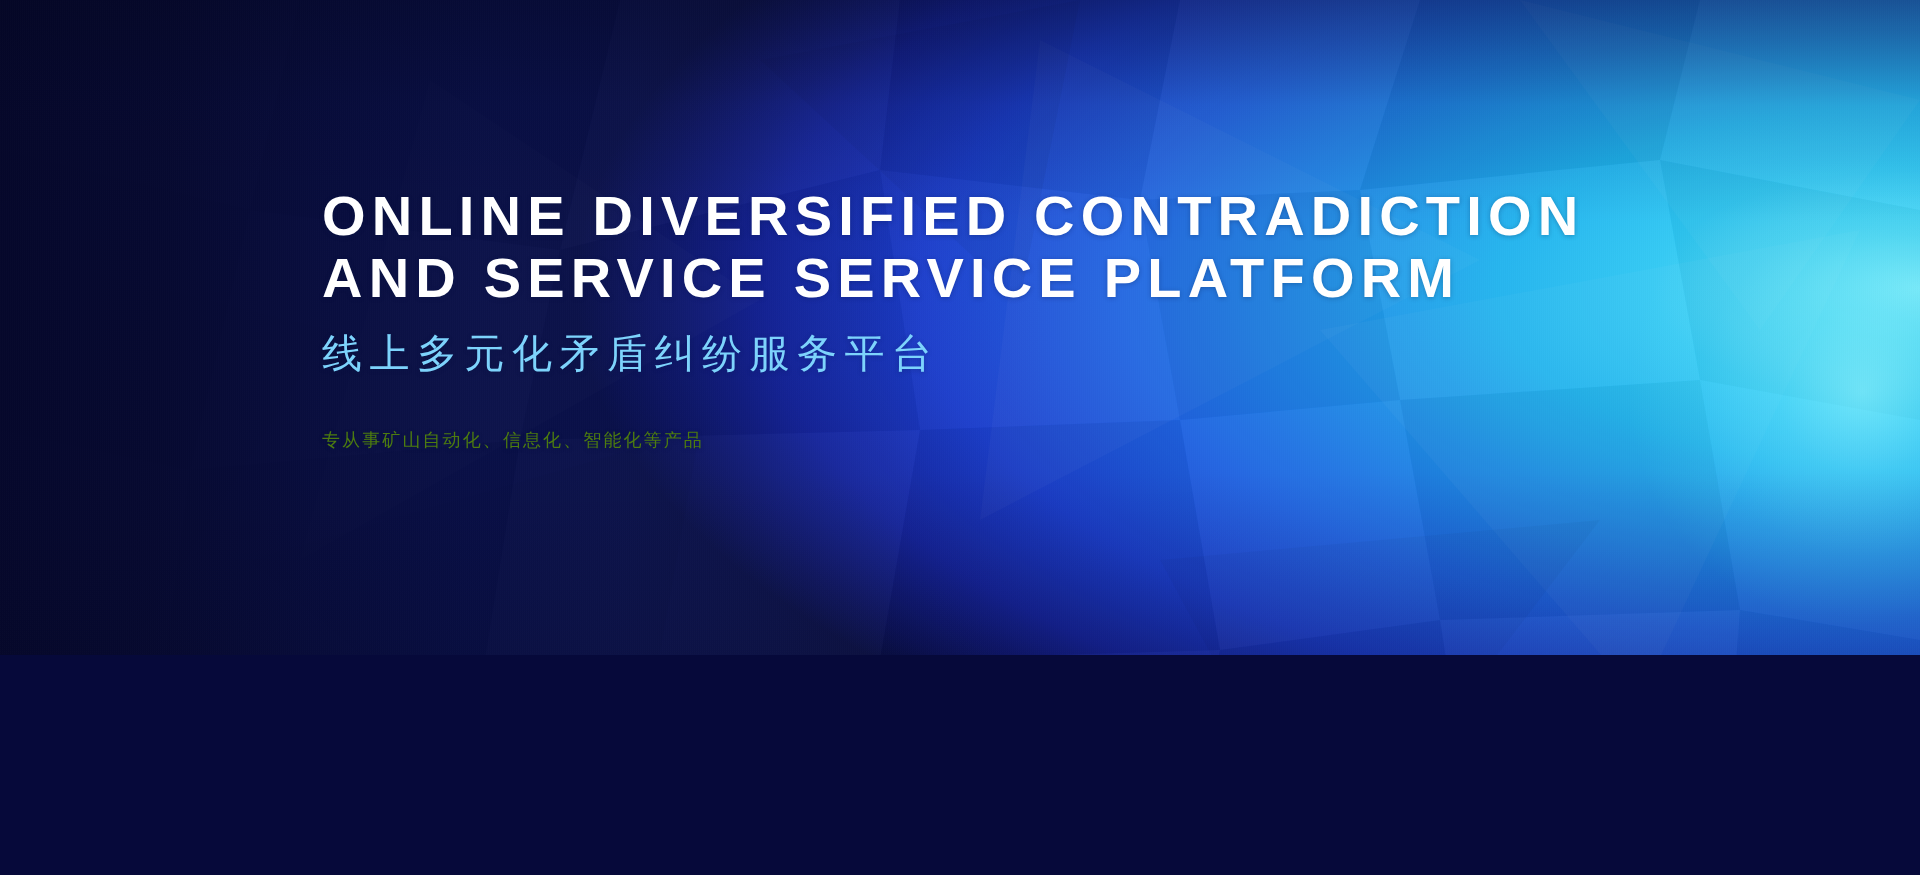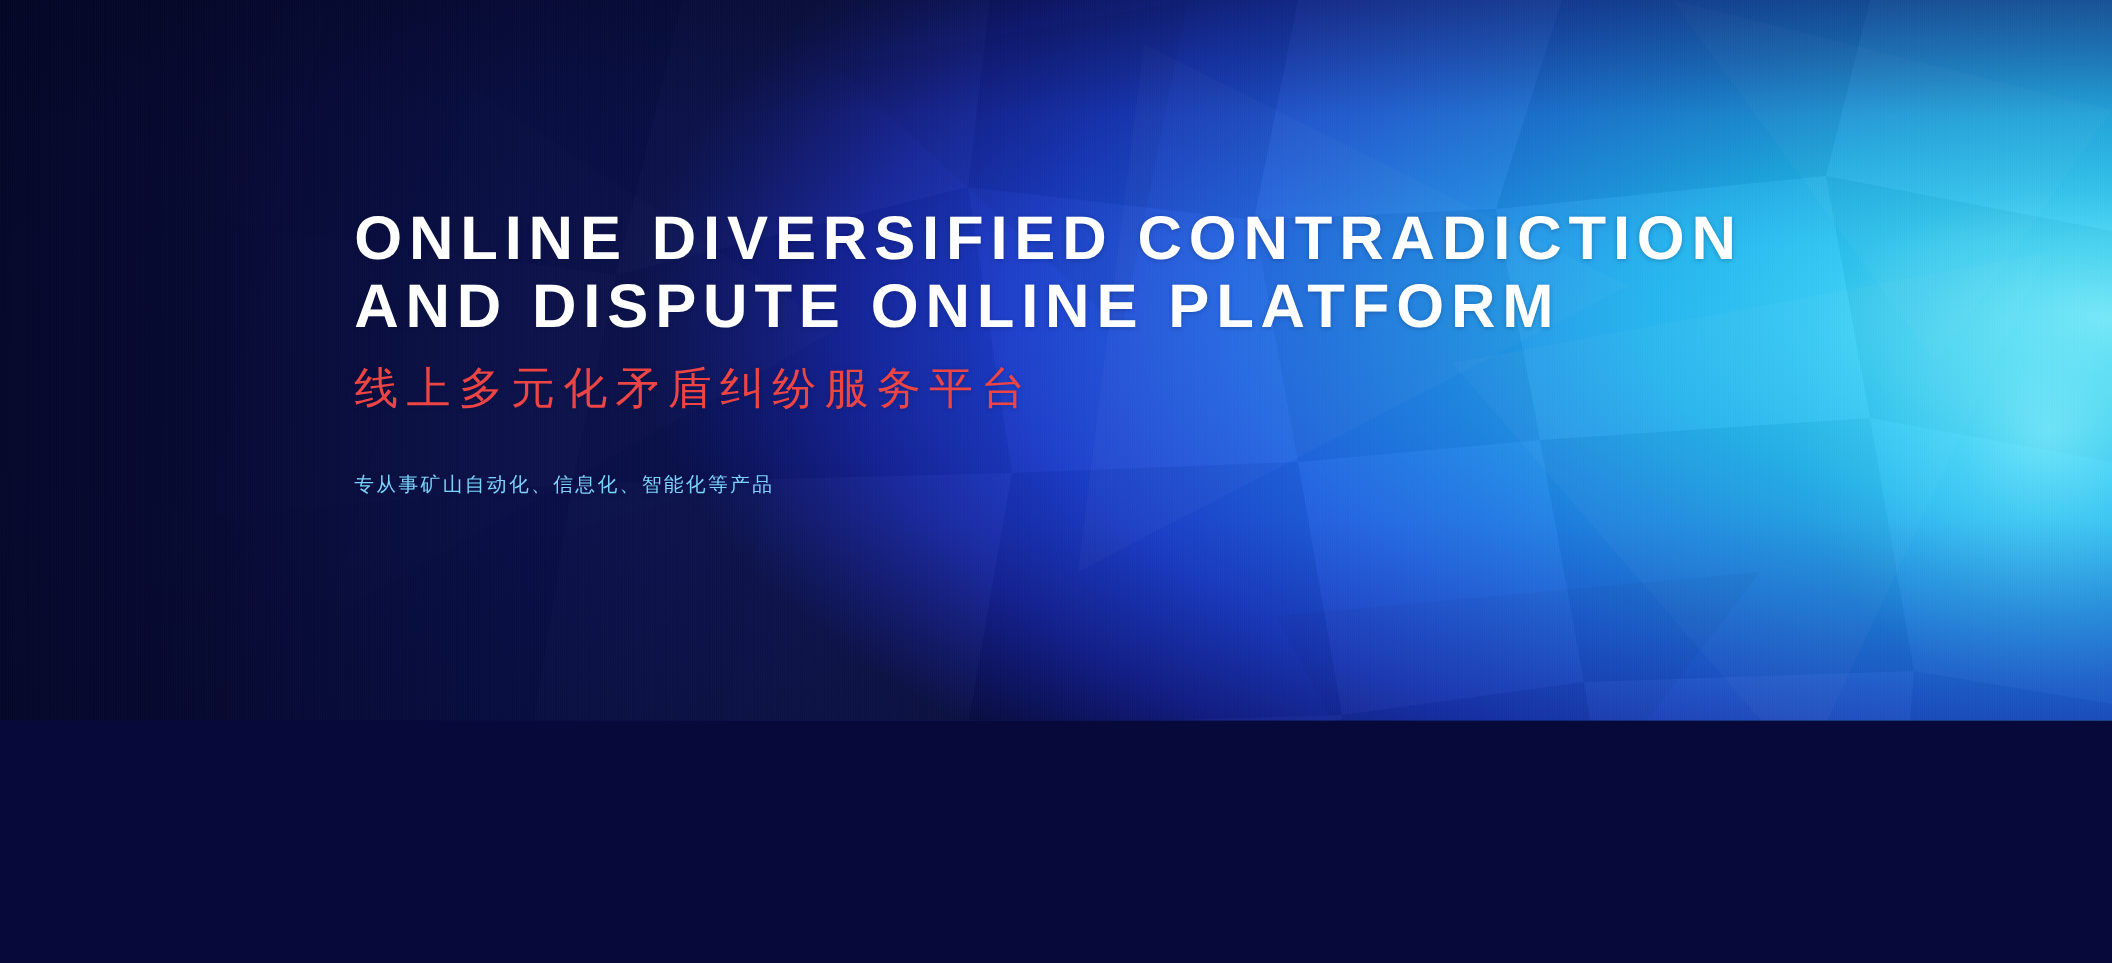--- a/index.html
+++ b/index.html
@@ -61,32 +61,32 @@
     font-weight:700;
     line-height:62px;
     letter-spacing:6.2px;
     text-shadow:0 1px 5px rgba(0,20,70,.28);
     white-space:nowrap;
   }
   .title-en .ln{ display:block; }
 
   .title-cn{
     margin-top:19px;
-    color:#ef4444;
+    color:#7dd3fc;
     font-size:40px;
     font-weight:400;
     line-height:50px;
     letter-spacing:7.5px;
     white-space:nowrap;
     text-shadow:0 1px 5px rgba(0,20,70,.28);
   }
 
   .desc{
     margin-top:42px;
-    color:#7dd3fc;
+    color:#4d7c0f;
     font-size:18px;
     font-weight:400;
     line-height:40px;
     letter-spacing:2.1px;
     white-space:nowrap;
     text-shadow:0 1px 4px rgba(0,18,64,.35);
   }
   .desc .ln{ display:block; }
 </style>
 </head>
@@ -147,21 +147,21 @@
 
   <div class="bg-darkleft"></div>
   <div class="bg-glow"></div>
   <div class="bg-topdark"></div>
   <div class="grain"></div>
 
   <div class="content">
 
     <h1 class="title-en">
       <span class="ln">ONLINE DIVERSIFIED CONTRADICTION</span>
-      <span class="ln">AND DISPUTE ONLINE PLATFORM</span>
+      <span class="ln">AND SERVICE SERVICE PLATFORM</span>
     </h1>
 
     <h2 class="title-cn">线上多元化矛盾纠纷服务平台</h2>
 
     <div class="desc">
       <span class="ln">专从事矿山自动化、信息化、智能化等产品</span>
     </div>
 
   </div>
 </div>

